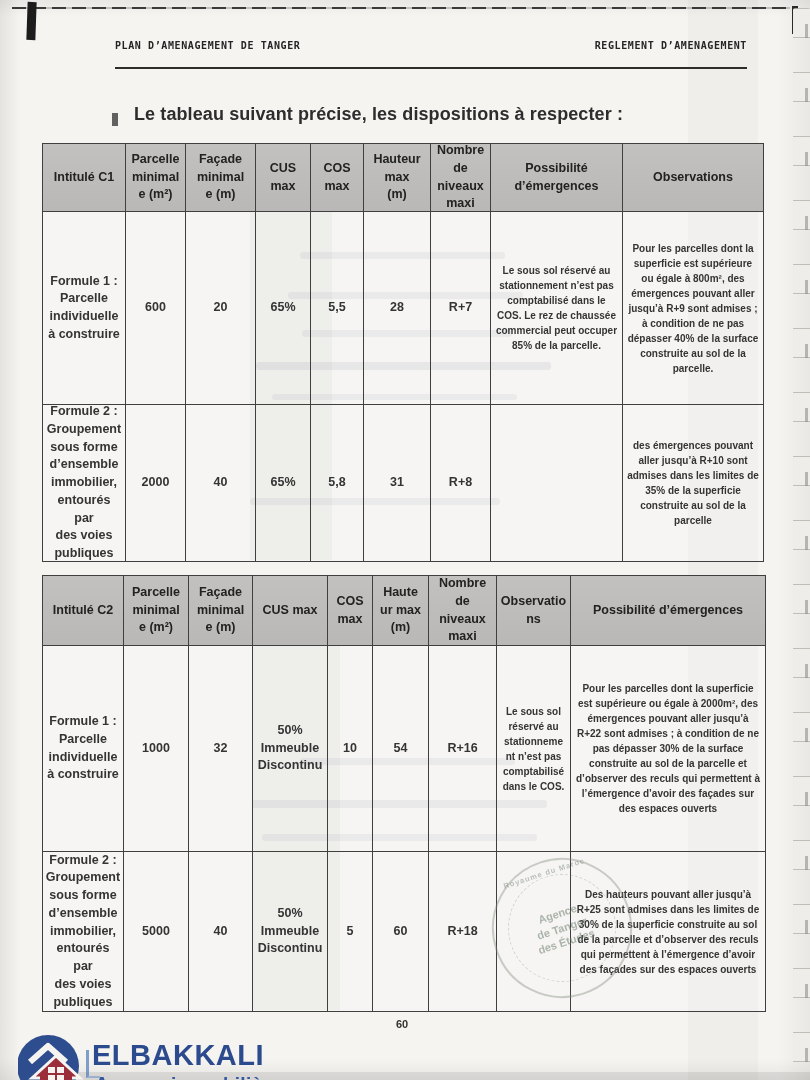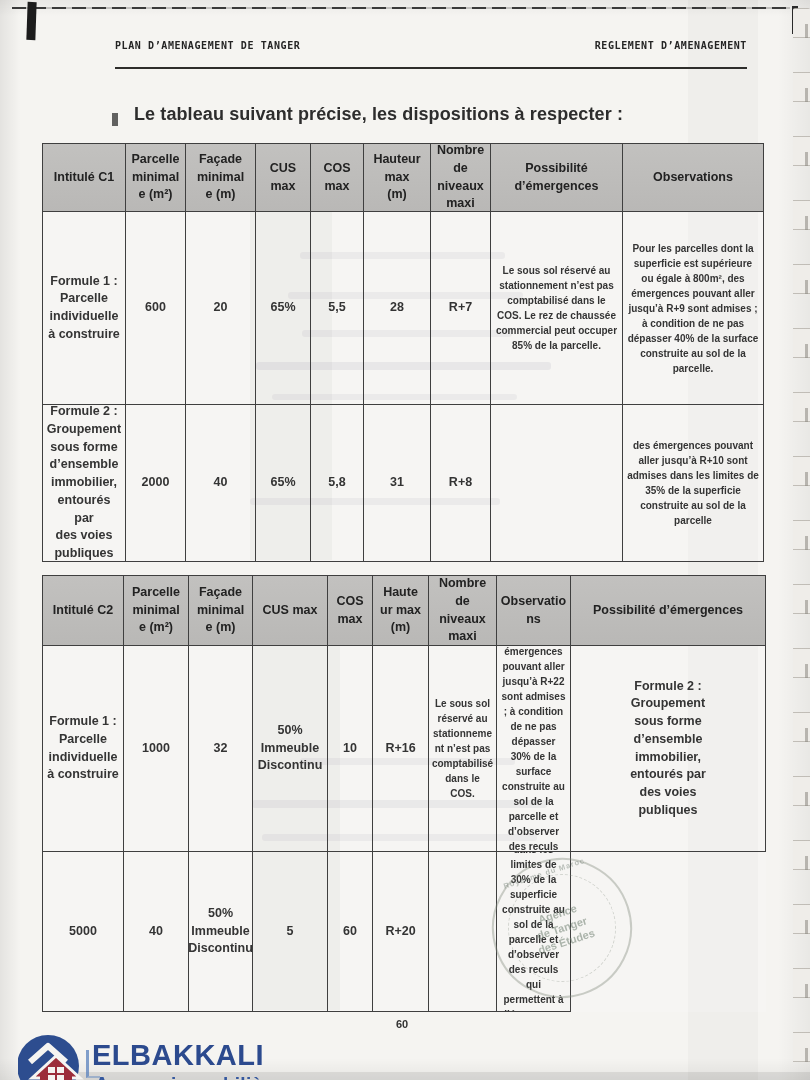--- a/index.html
+++ b/index.html
@@ -200,20 +200,21 @@
     <div class="c">Formule 1 :
 Parcelle
 individuelle
 à construire</div>
     <div class="c">1000</div>
     <div class="c">32</div>
     <div class="c">50%
 Immeuble
 Discontinu</div>
     <div class="c">10</div>
+    <div class="c">54</div>
     <div class="c">R+16</div>
     <div class="c para">Le sous sol
 réservé au
 stationneme
 nt n’est pas
 comptabilisé
 dans le COS.</div>
     <div class="c para">Pour les parcelles dont la superficie est supérieure ou égale à 2000m², des émergences pouvant aller jusqu’à R+22 sont admises ; à condition de ne pas dépasser 30% de la surface construite au sol de la parcelle et d’observer des reculs qui permettent à l’émergence d’avoir des façades sur des espaces ouverts</div>
 
     <div class="c">Formule 2 :
@@ -224,21 +225,21 @@
 entourés par
 des voies
 publiques</div>
     <div class="c">5000</div>
     <div class="c">40</div>
     <div class="c">50%
 Immeuble
 Discontinu</div>
     <div class="c">5</div>
     <div class="c">60</div>
-    <div class="c">R+20</div>
+    <div class="c">R+18</div>
     <div class="c para"></div>
     <div class="c para">Des hauteurs pouvant aller jusqu’à  R+25 sont admises dans les limites de
 30% de la superficie construite au sol de la parcelle et d’observer des reculs qui permettent à l’émergence d’avoir des façades sur des espaces ouverts</div>
   </div>
 
   <div id="stamp">
     <span class="ring">Royaume du Maroc</span>
     <span class="inner"></span>
     <span>Agence</span>
     <span>de Tanger</span>

